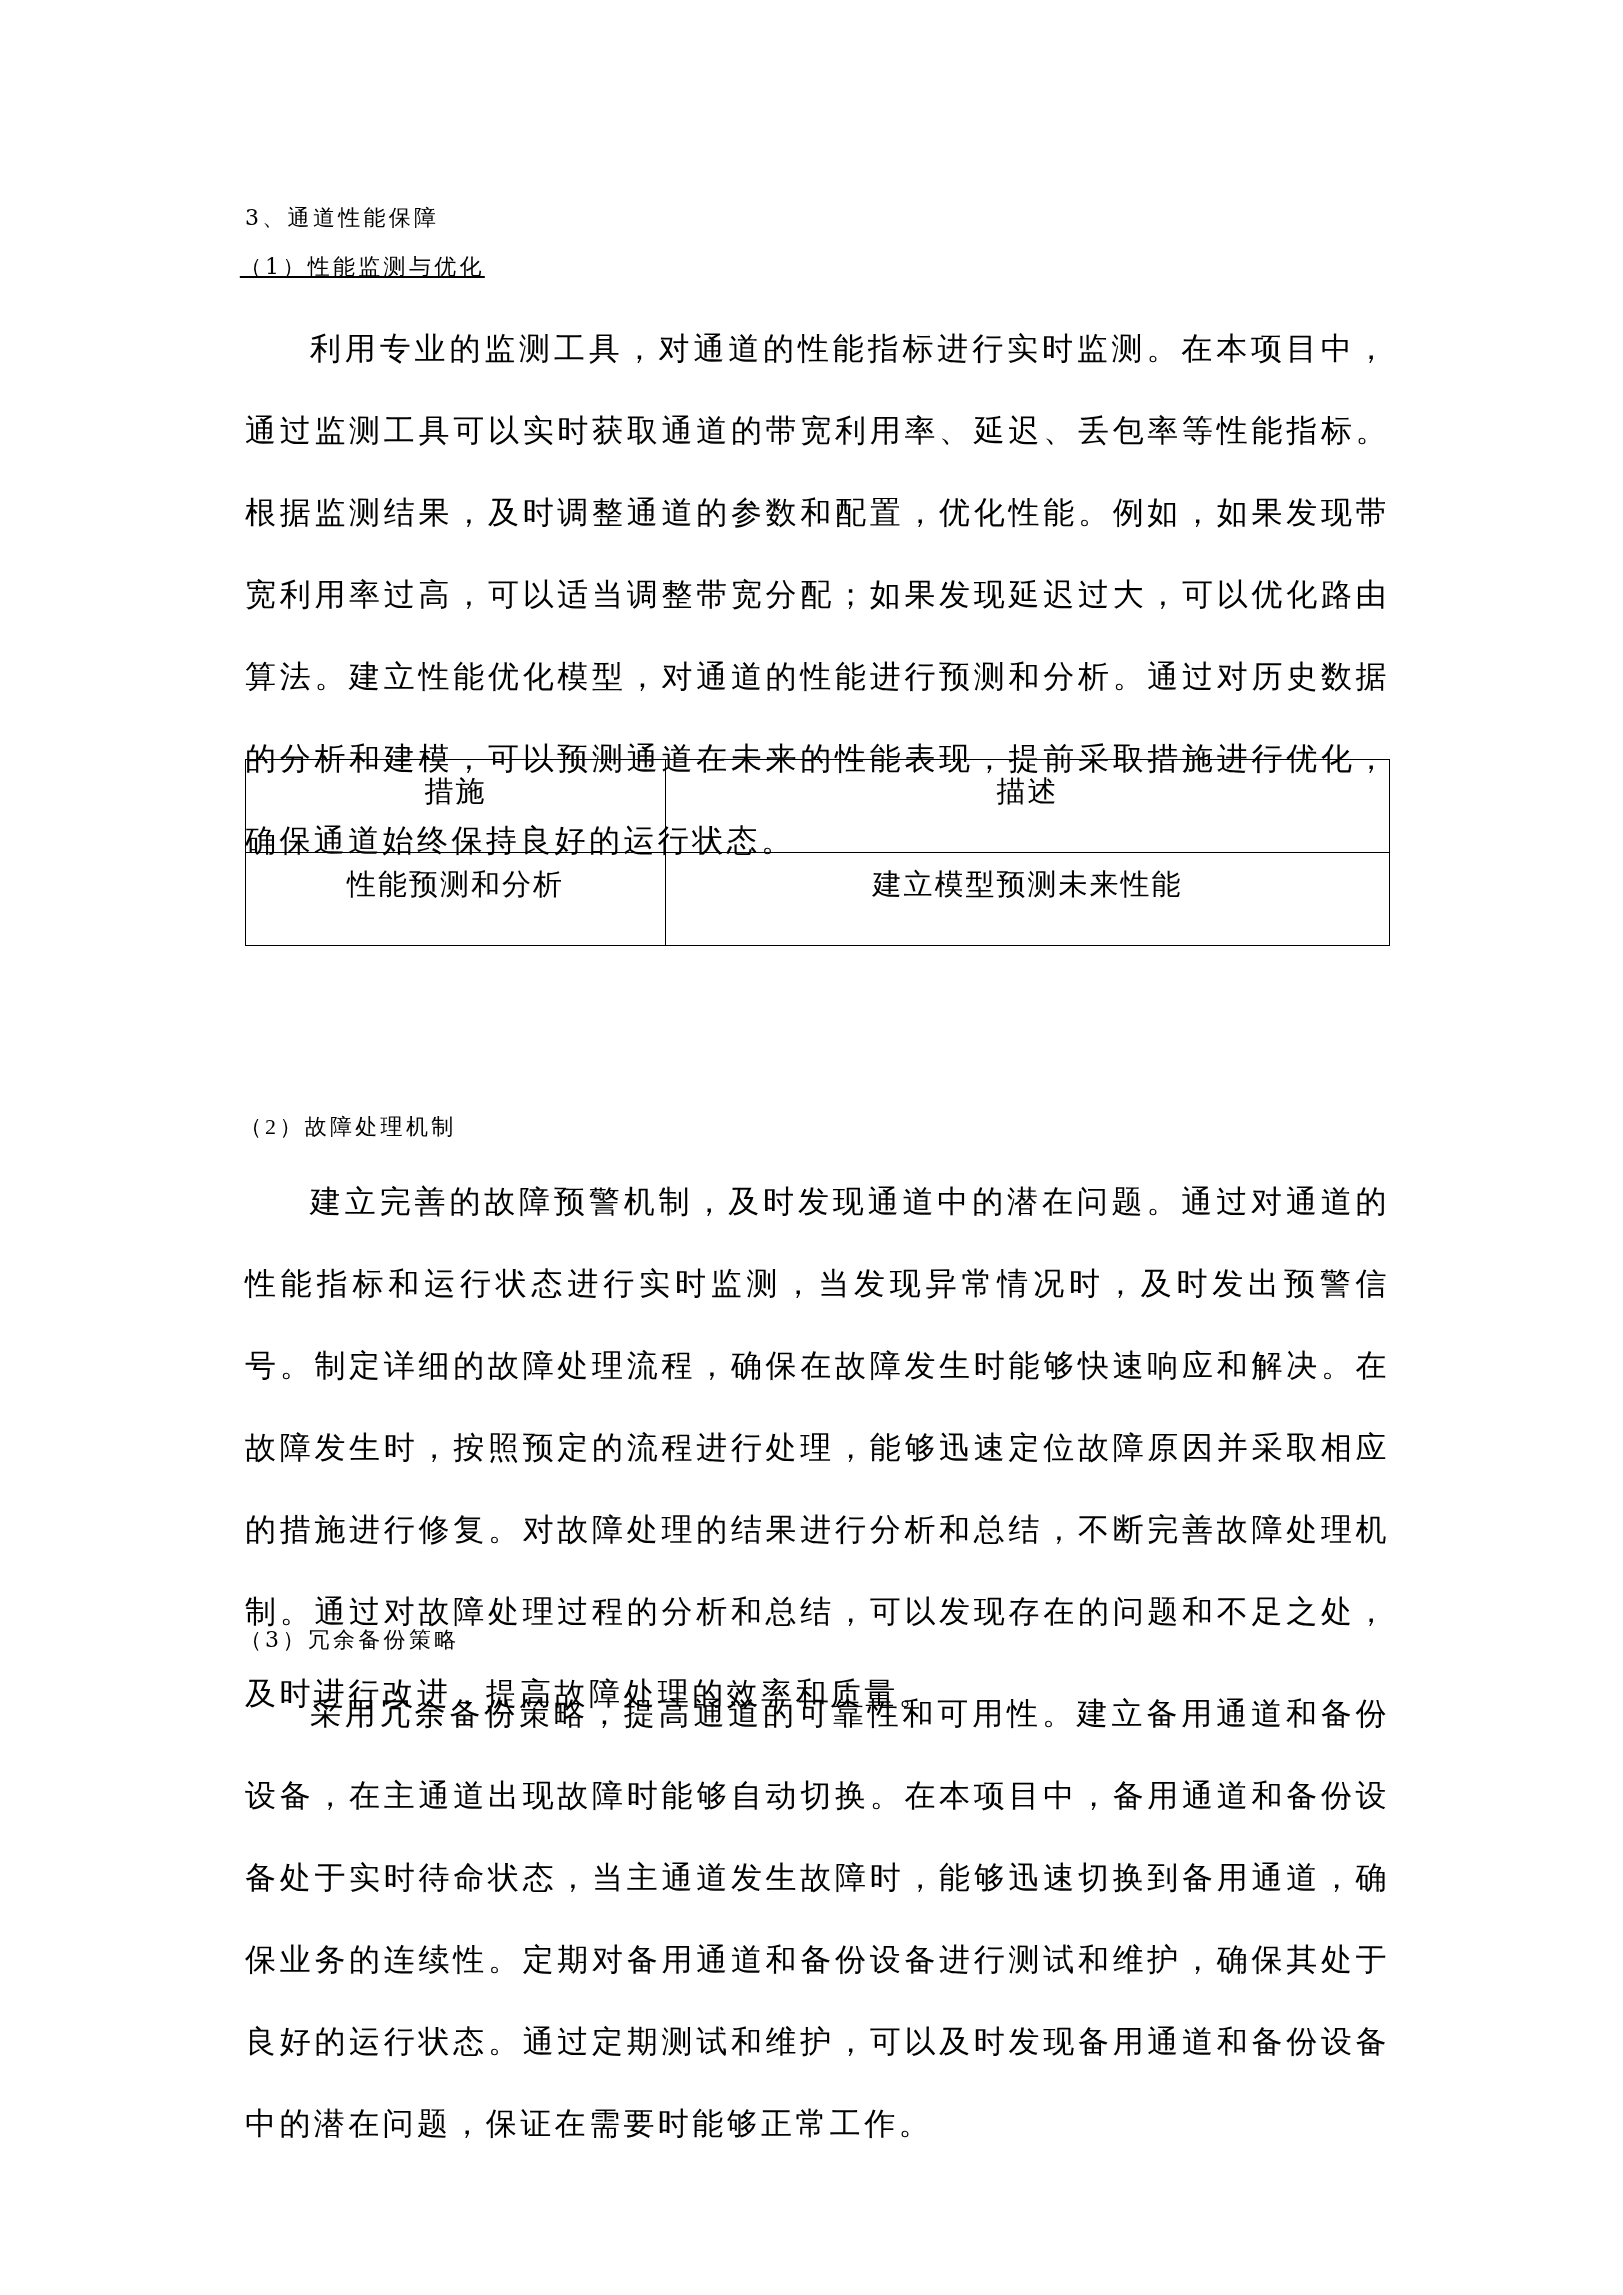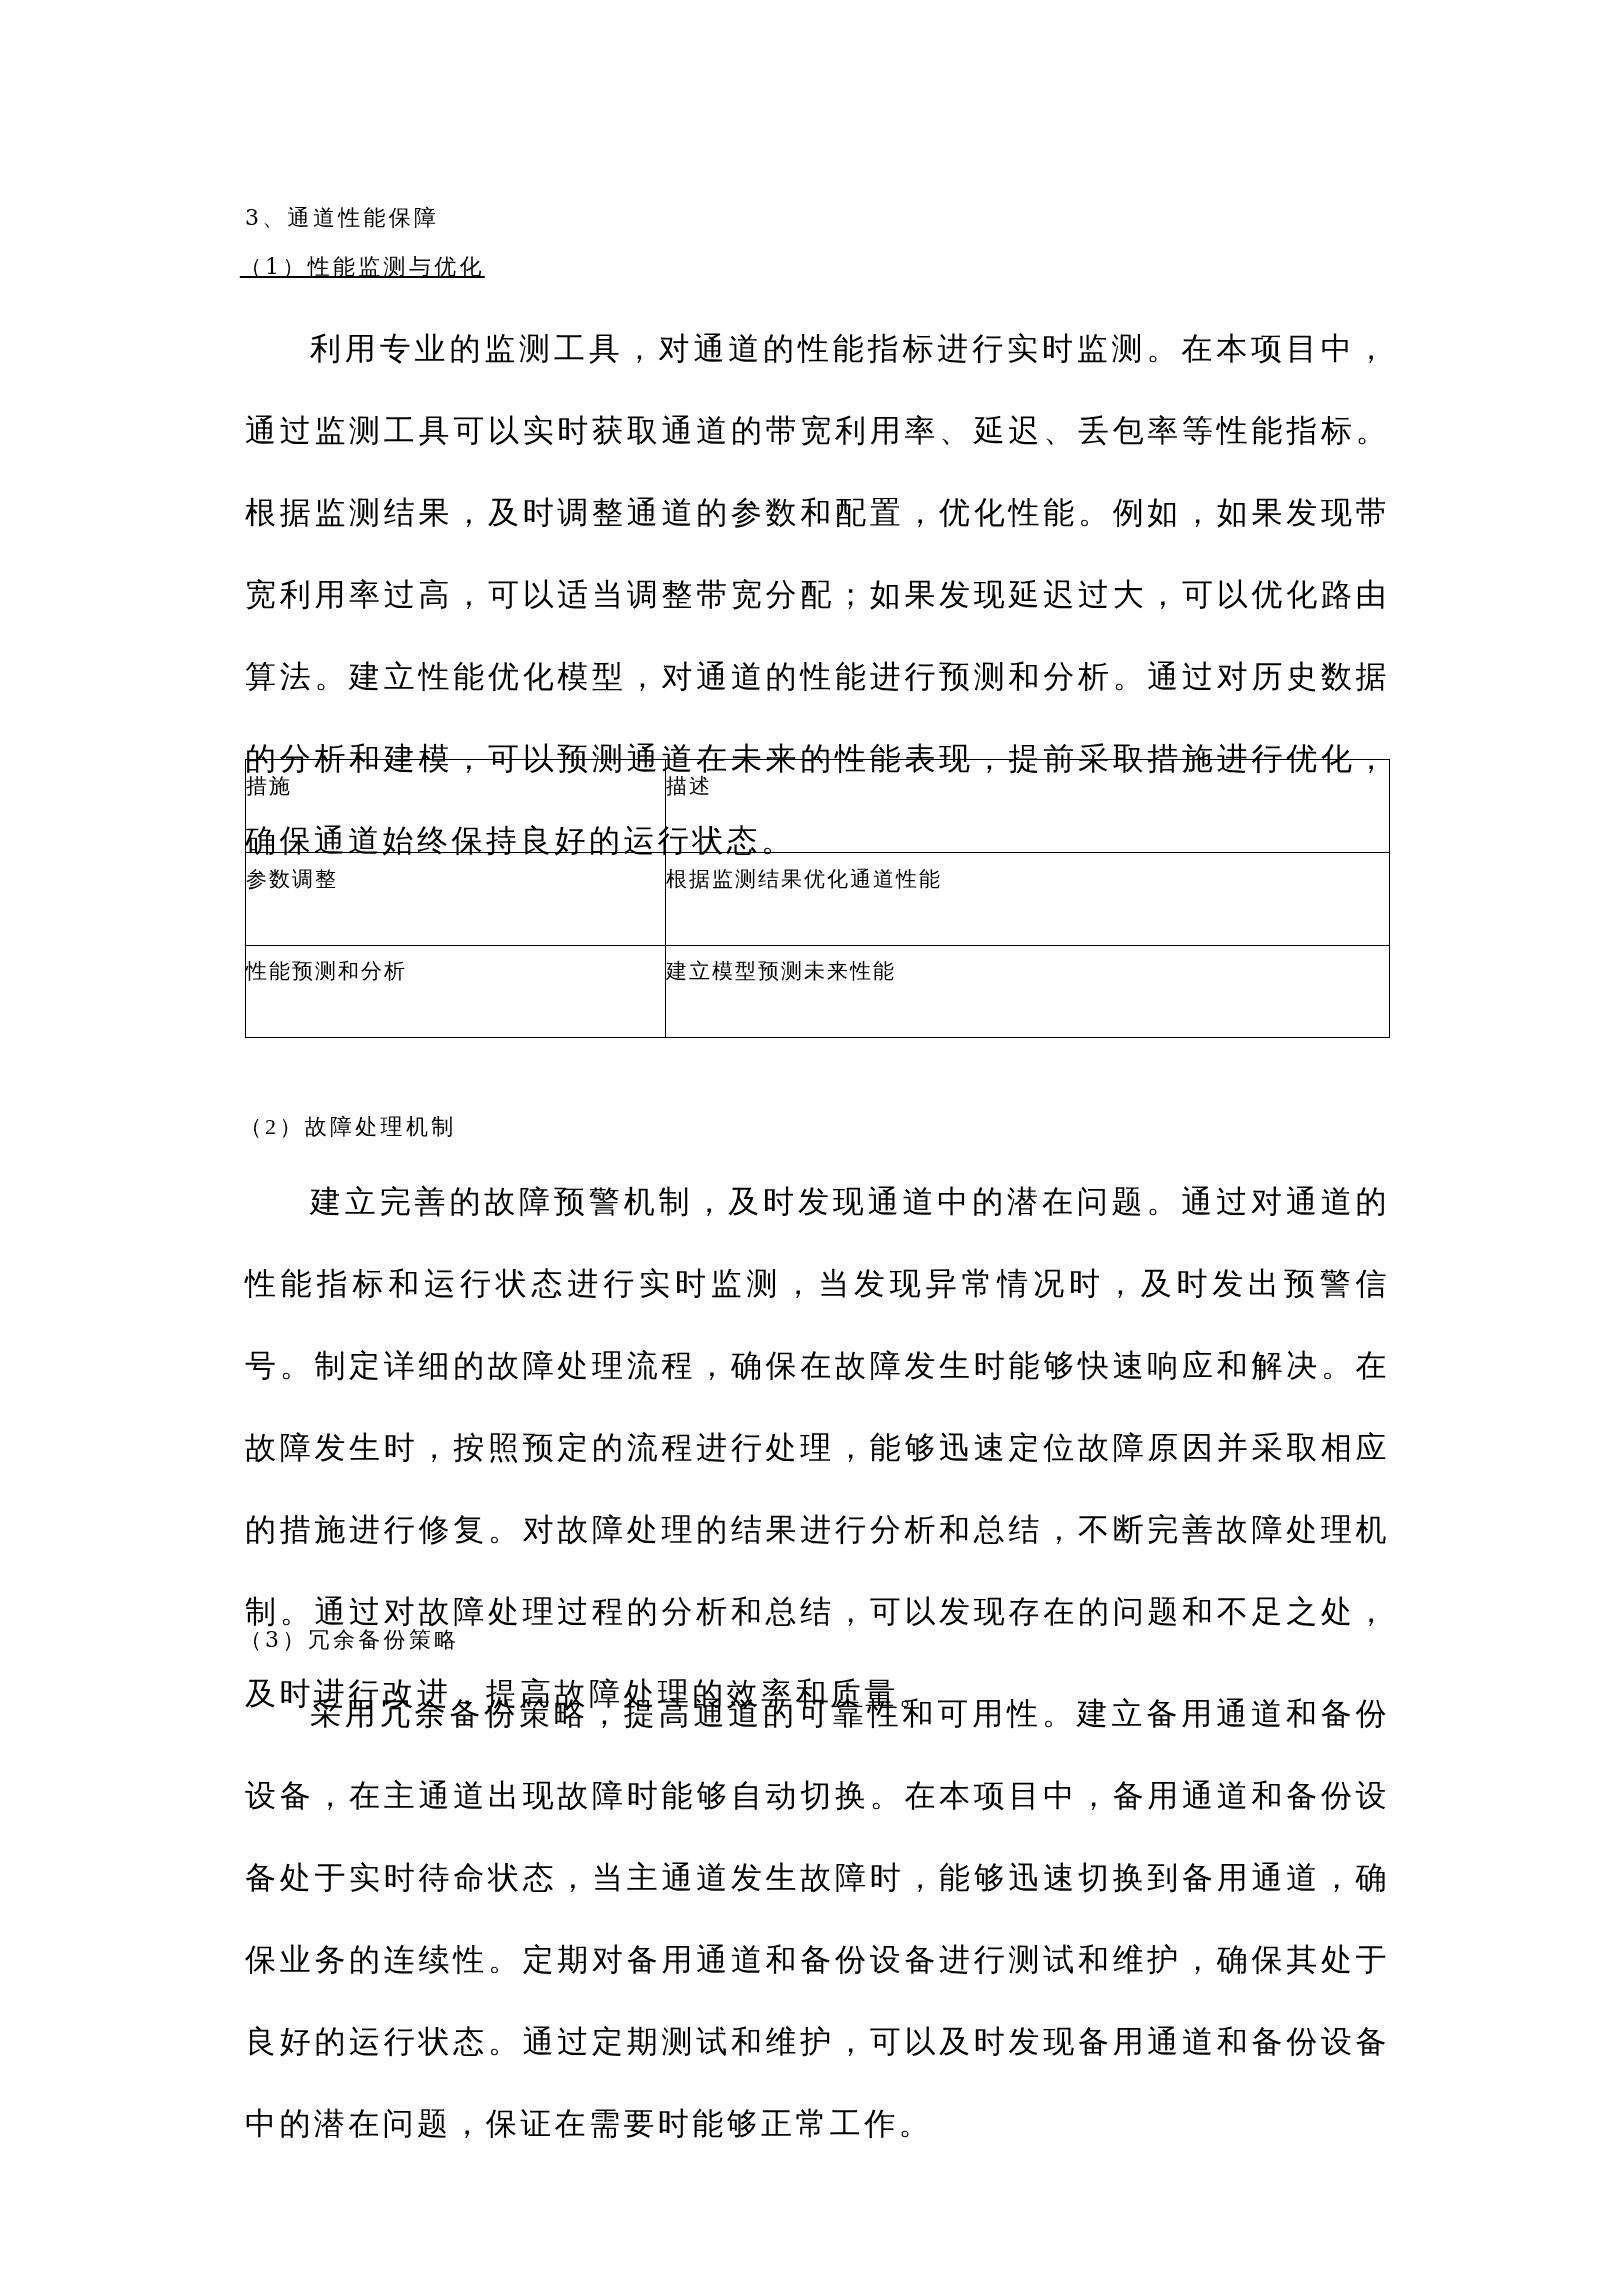--- a/index.html
+++ b/index.html
@@ -5,46 +5,42 @@
   html, body { margin: 0; padding: 0; background: #ffffff; }
   body { width: 1623px; height: 2295px; position: relative; overflow: hidden;
          font-family: "DejaVu Serif", "Liberation Serif", serif; color: #000; }
   .page { position: absolute; left: 245px; top: 0; width: 1145px; }
   .line { position: absolute; left: 0; font-size: 29px; line-height: 39px; height: 39px;
           white-space: nowrap; letter-spacing: 3.3px; }
   .heading { font-size: 22px; }
   .para { position: absolute; left: 0; width: 1145px; font-size: 31px; line-height: 82px;
           text-indent: 65px; text-align: justify; letter-spacing: 3.4px; }
   table.measures { position: absolute; left: 0; top: 759px; width: 1145px; border-collapse: collapse; }
-  table.measures td { border: 1.3px solid #000; height: 80px; vertical-align: top; 
-          font-size: 21px; padding: 11.8px 0 0 0; letter-spacing: 2px; }
+  table.measures td { border: 1.3px solid #000; height: 80px; vertical-align: top; text-align: center;
+          font-size: 29px; padding: 11.8px 0 0 0; letter-spacing: 2px; }
   table.measures td.c1 { width: 419px; }
 </style>
 </head>
 <body>
 
 <div class="page">
 
   <div class="line heading" style="top:198px;">3、通道性能保障</div>
 
   <div class="line heading" style="top:247px; left:-5.2px;text-decoration:underline;">（1）性能监测与优化</div>
 
   <div class="para" style="top:307px;">利用专业的监测工具，对通道的性能指标进行实时监测。在本项目中，通过监测工具可以实时获取通道的带宽利用率、延迟、丢包率等性能指标。根据监测结果，及时调整通道的参数和配置，优化性能。例如，如果发现带宽利用率过高，可以适当调整带宽分配；如果发现延迟过大，可以优化路由算法。建立性能优化模型，对通道的性能进行预测和分析。通过对历史数据的分析和建模，可以预测通道在未来的性能表现，提前采取措施进行优化，确保通道始终保持良好的运行状态。</div>
 
   <table class="measures">
     <tbody>
         <tr>
       <td class="c1">措施</td>
       <td>描述</td>
     </tr>
     <tr>
-      <td class="c1">参数调整</td>
-      <td>根据监测结果优化通道性能</td>
-    </tr>
-    <tr>
       <td class="c1">性能预测和分析</td>
       <td>建立模型预测未来性能</td>
     </tr>
   </tbody>
     </table>
 
   <div class="line heading" style="top:1107px; left:-5.2px;font-family:Liberation Serif, serif;">（2）故障处理机制</div>
 
   <div class="para" style="top:1160px;">建立完善的故障预警机制，及时发现通道中的潜在问题。通过对通道的性能指标和运行状态进行实时监测，当发现异常情况时，及时发出预警信号。制定详细的故障处理流程，确保在故障发生时能够快速响应和解决。在故障发生时，按照预定的流程进行处理，能够迅速定位故障原因并采取相应的措施进行修复。对故障处理的结果进行分析和总结，不断完善故障处理机制。通过对故障处理过程的分析和总结，可以发现存在的问题和不足之处，及时进行改进，提高故障处理的效率和质量。</div>
 

